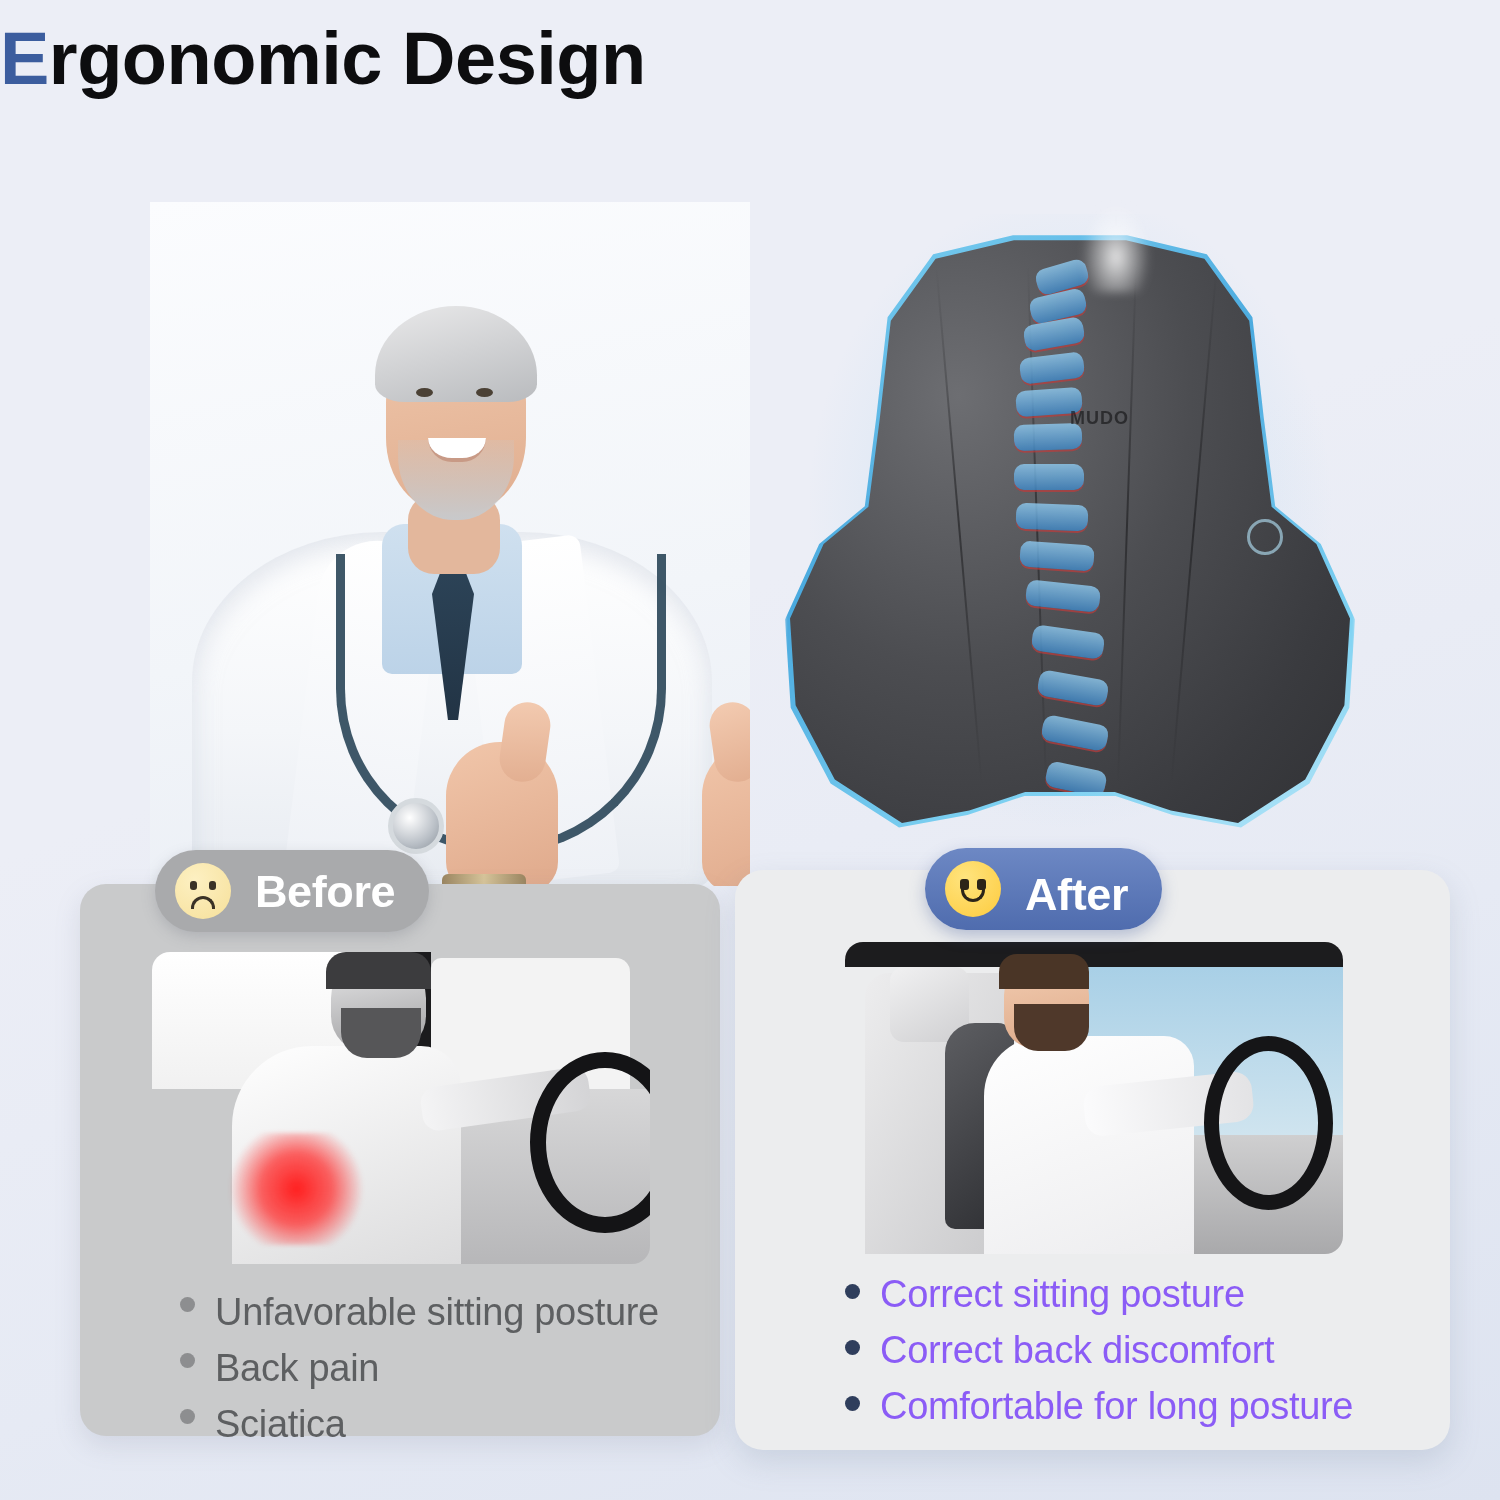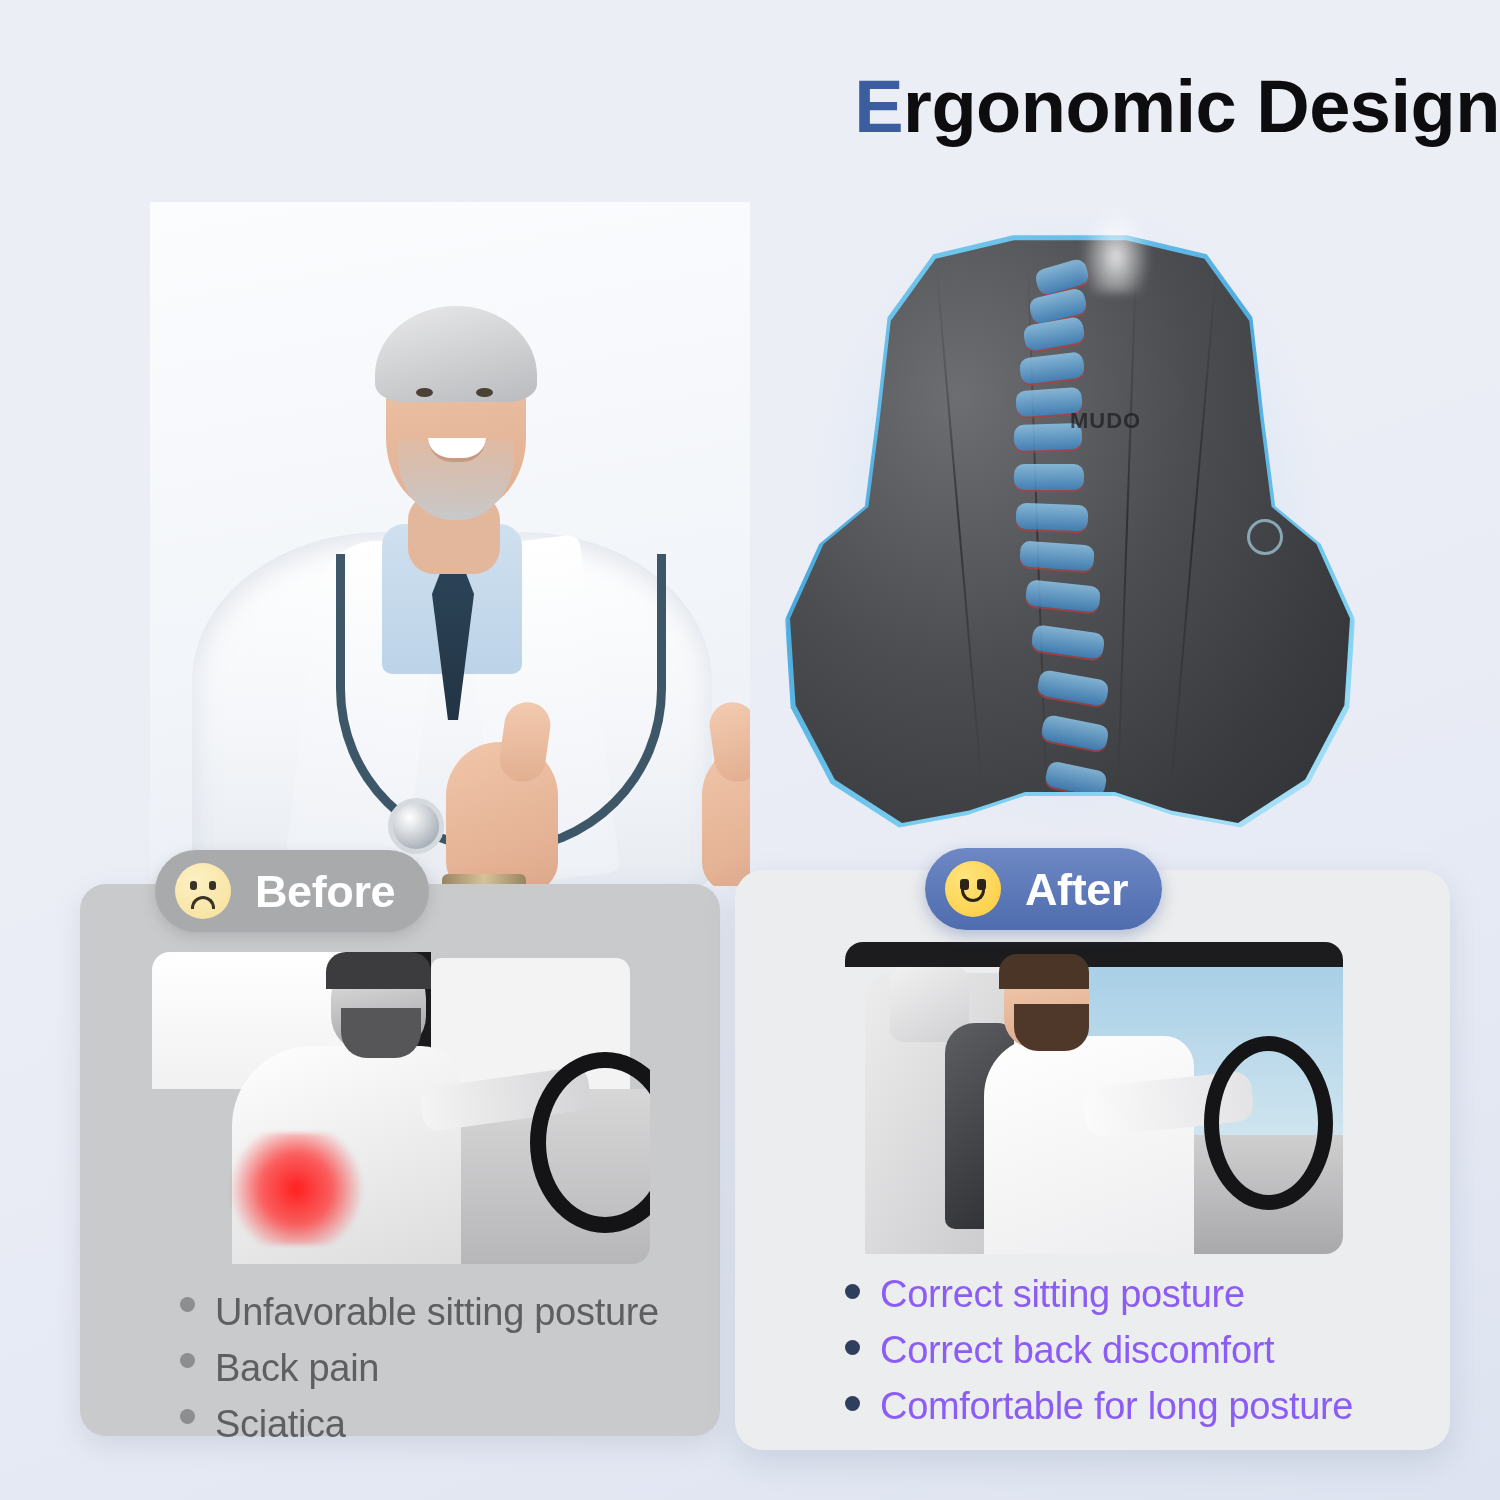--- a/index.html
+++ b/index.html
@@ -13,22 +13,22 @@
   body {
     font-family: "Liberation Sans", sans-serif;
     background: linear-gradient(160deg, #eceef6 0%, #eceef6 42%, #e6eaf4 70%, #dde3f0 100%);
     position: relative;
   }
 
   
   .header {
     position: absolute;
     top: 0; left: 0; right: 0;
-    text-align: right;
-    padding-top: 68px;
+    text-align: left;
+    padding-top: 20px;
   }
   .title {
     font-size: 74px;
     font-weight: 700;
     letter-spacing: -0.5px;
     color: #0d0d0f;
     line-height: 1.06;
   }
   .title .accent { color: #3c5d9e; }
   .subtitle {
@@ -212,21 +212,21 @@
     box-shadow: 0 2px 0 rgba(190,60,60,.85);
   }
   .logo-mark {
     position: absolute; right: 12%; top: 46%;
     width: 36px; height: 36px;
     border: 3px solid rgba(175,220,240,.65);
     border-radius: 50%;
   }
   .brand-text {
     position: absolute; left: 50%; top: 28%;
-    font-size: 22px; font-weight: 700;
+    font-size: 18px; font-weight: 700;
     color: rgba(18,18,20,.62);
     letter-spacing: 1px;
   }
   .vapor {
     position: absolute; left: 52%; top: -5%;
     width: 70px; height: 90px;
     background: radial-gradient(ellipse at 50% 60%, rgba(255,255,255,.85), rgba(255,255,255,0) 70%);
     filter: blur(4px);
   }
 
@@ -260,20 +260,21 @@
   }
   .badge-before {
     left: 155px; top: 850px;
     background: #a9aaac;
     box-shadow: 0 5px 14px rgba(110,115,125,.28);
   }
   .badge-after {
     left: 925px; top: 848px;
     background: linear-gradient(180deg,#6d88c4,#4f6cae);
     box-shadow: 0 6px 16px rgba(70,95,155,.34);
+    align-items: flex-end;
   }
   .badge-label {
     font-size: 45px;
     font-weight: 700;
     color: #ffffff;
     letter-spacing: -0.4px;
     line-height: 1;
   }
   .emoji {
     width: 56px; height: 56px;

